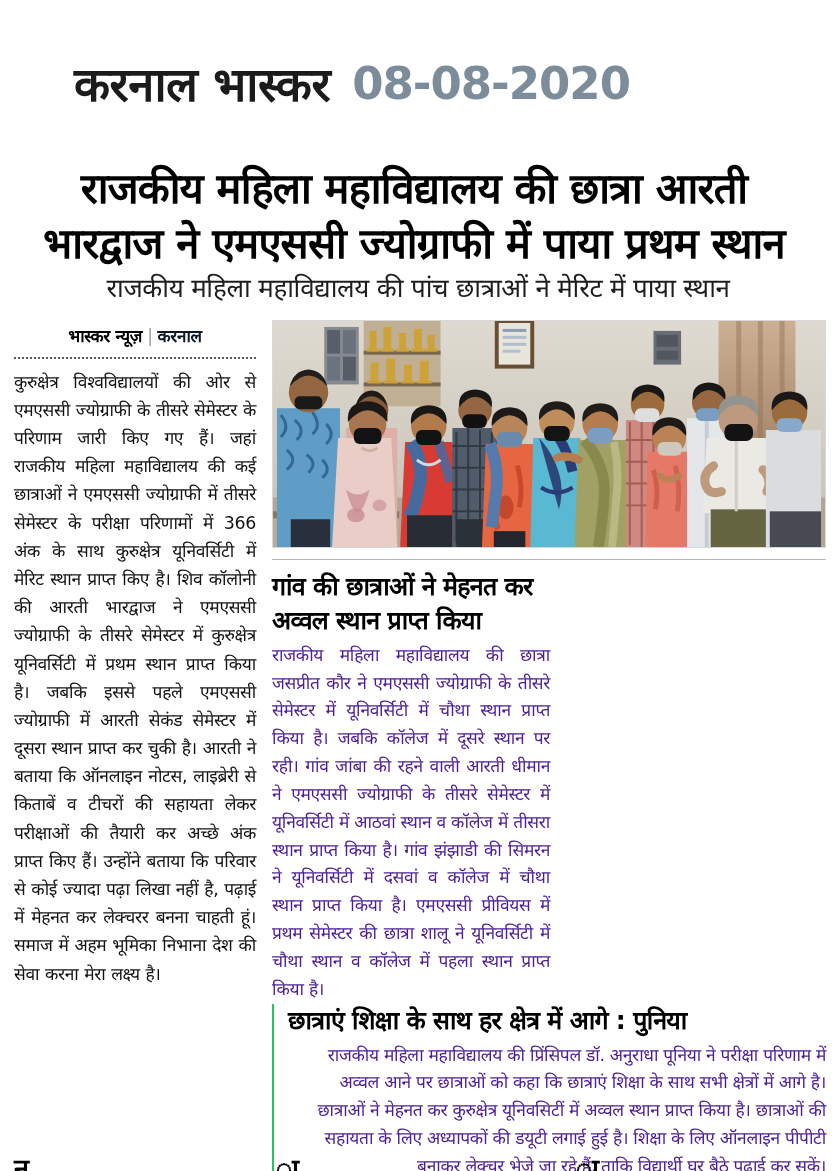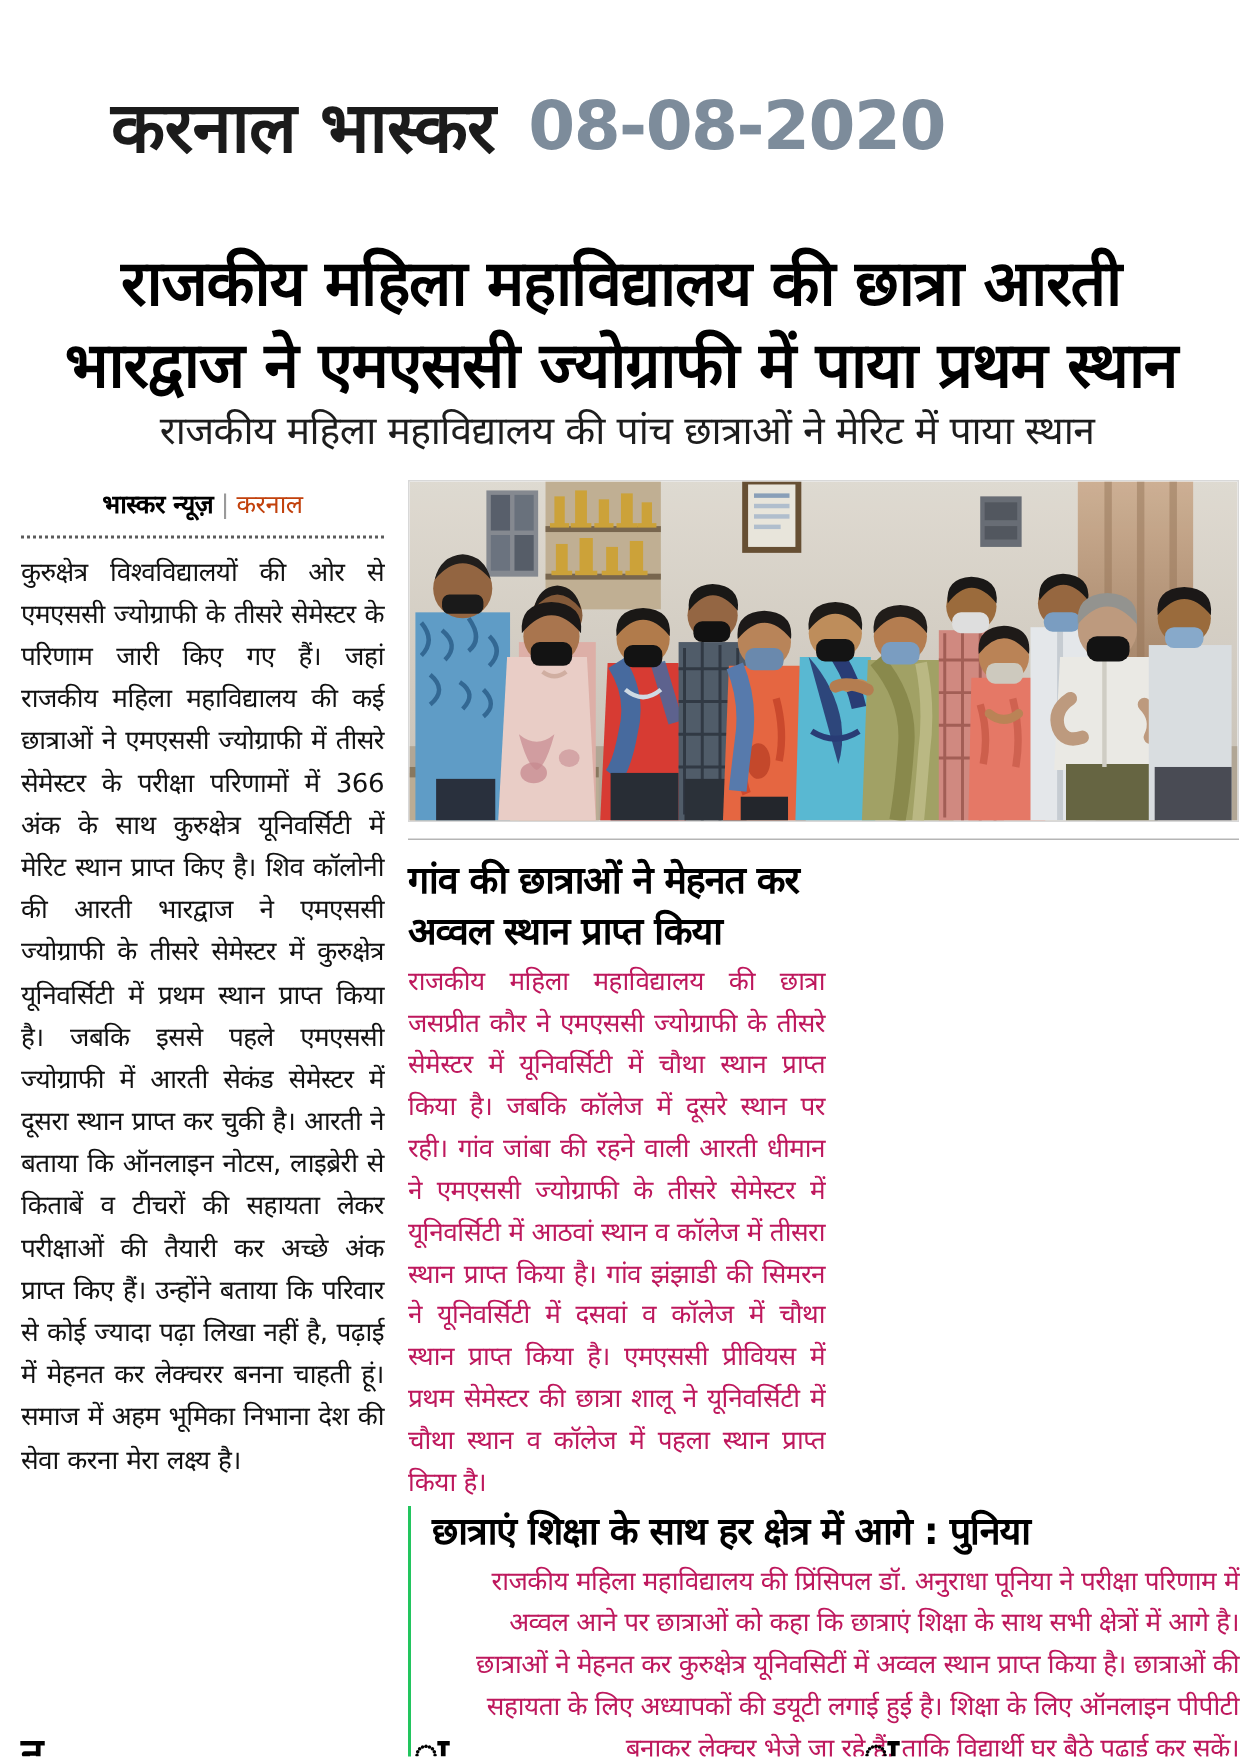--- a/index.html
+++ b/index.html
@@ -126,22 +126,22 @@
     color: #000;
     padding-top: 4px;
     letter-spacing: -0.3px;
   }
   .byline .sep {
     color: #9a9a9a;
     font-weight: normal;
     margin: 0 5px;
   }
   .byline .place {
-    color: #c2410c;
-    font-weight: normal;
+    color: #0f172a;
+    font-weight: bold;
   }
   .dotted-rule {
     border-top: 2px dotted #5b5b5b;
     margin: 10px 0 9px 0;
     height: 0;
   }
 
   .body-text {
     font-family: "DejaVu Sans", "Liberation Sans", sans-serif;
     font-size: 17.4px;
@@ -204,21 +204,21 @@
     line-height: 1.36;
     color: #000;
     letter-spacing: -0.7px;
     margin-bottom: 4px;
   }
   .sub-body {
     font-family: "DejaVu Sans", "Liberation Sans", sans-serif;
     font-size: 17.4px;
     line-height: 1.6;
     text-align: justify;
-    color: #be185d;
+    color: #4c1d95;
     letter-spacing: -0.35px;
   }
   .sub-col-b .sub-body { text-align: right; }
 
   
   .next-article-strip {
     position: absolute;
     left: 0;
     bottom: 0;
     width: 840px;

